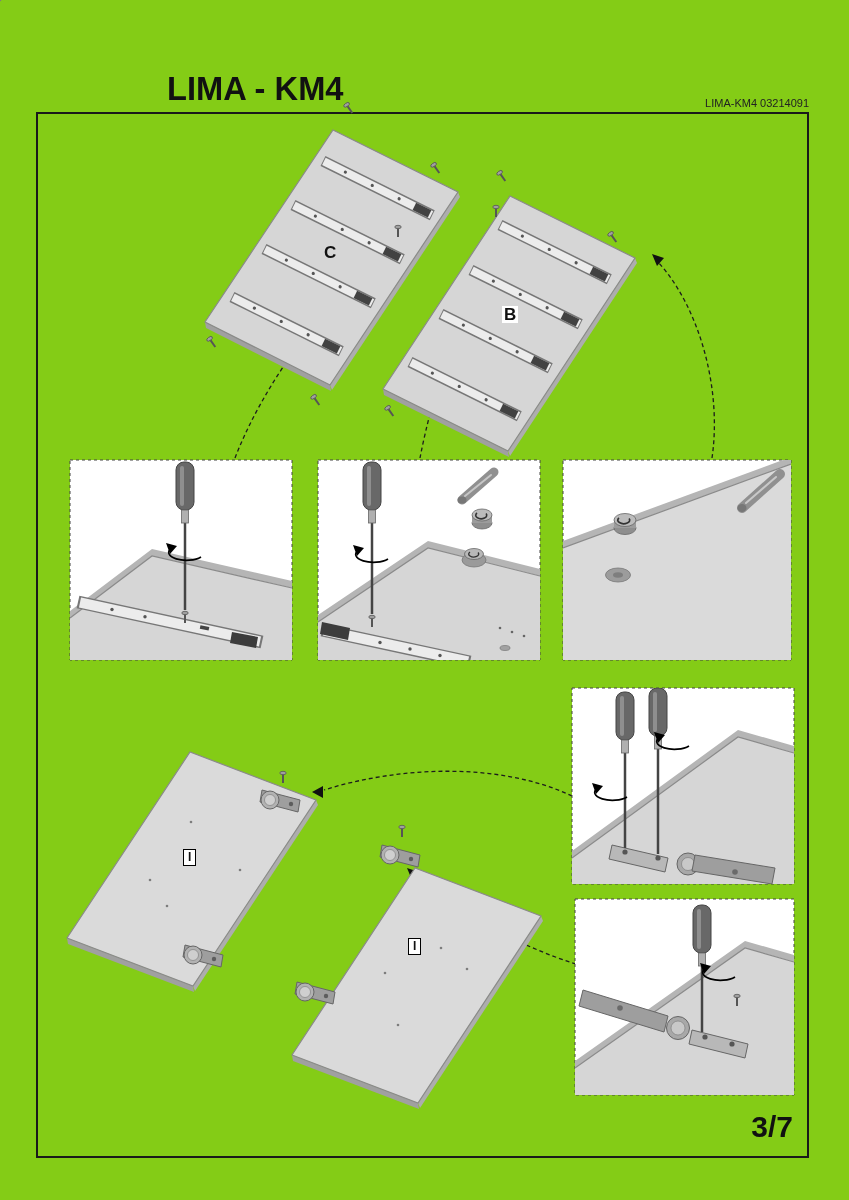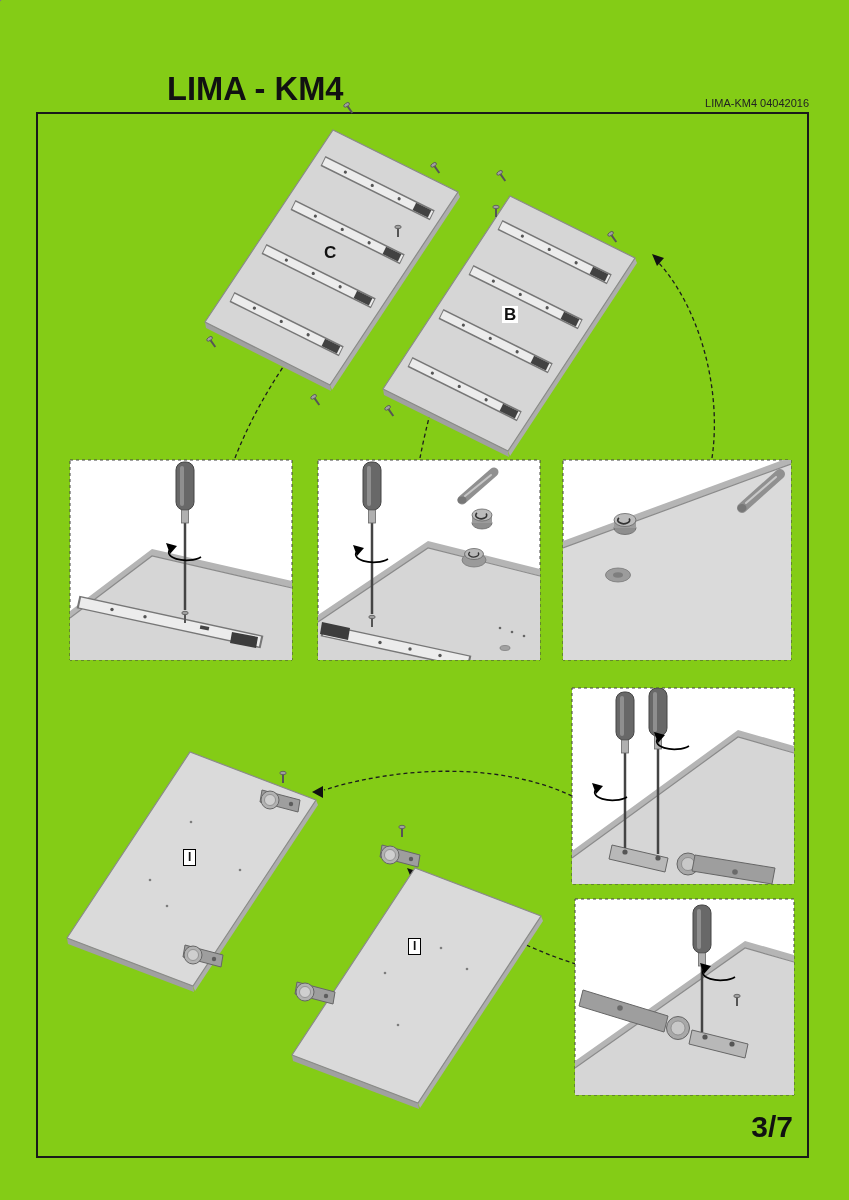--- a/index.html
+++ b/index.html
@@ -16,21 +16,21 @@
   .boxlabel{position:absolute;font-weight:bold;font-size:12px;line-height:15px;
             border:1px solid #000;background:#fff;padding:0 4px;}
   .pageno{position:absolute;right:56px;top:1110px;font-size:30px;font-weight:bold;}
 </style>
 </head>
 <body>
 
 <div class="page">
 
   <h1 class="title">LIMA - KM4</h1>
-  <div class="doccode">LIMA-KM4 04042016</div>
+  <div class="doccode">LIMA-KM4 03214091</div>
   <div class="frame"></div>
 
   <svg class="illu" width="849" height="1200" viewBox="0 0 849 1200">
     <defs>
       <clipPath id="cb1">
           <rect x="70" y="460" width="222" height="200"></rect>
         </clipPath>
       <clipPath id="cb2">
           <rect x="318" y="460" width="222" height="200"></rect>
         </clipPath>

